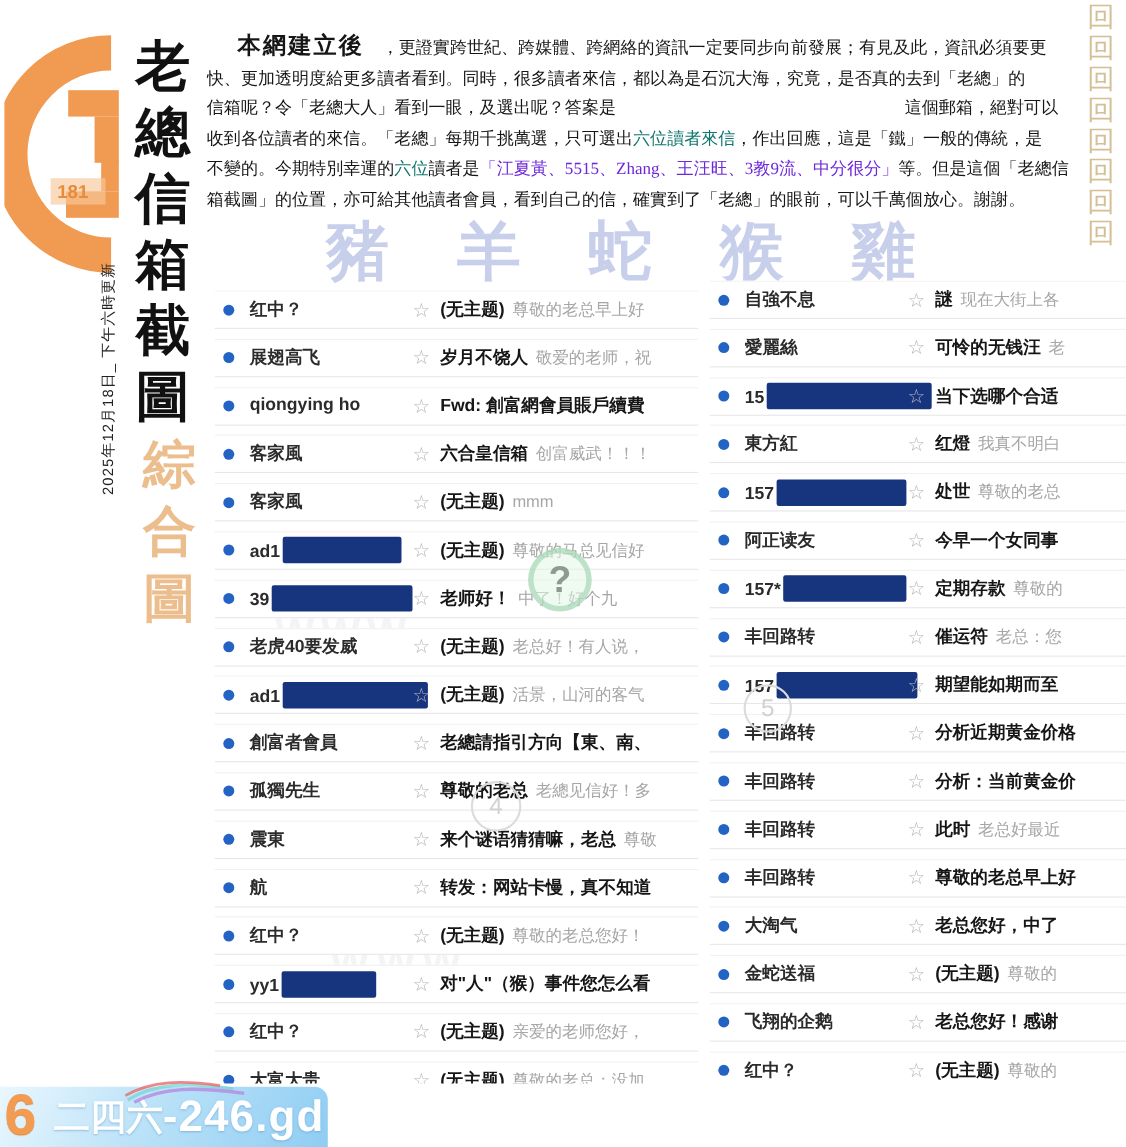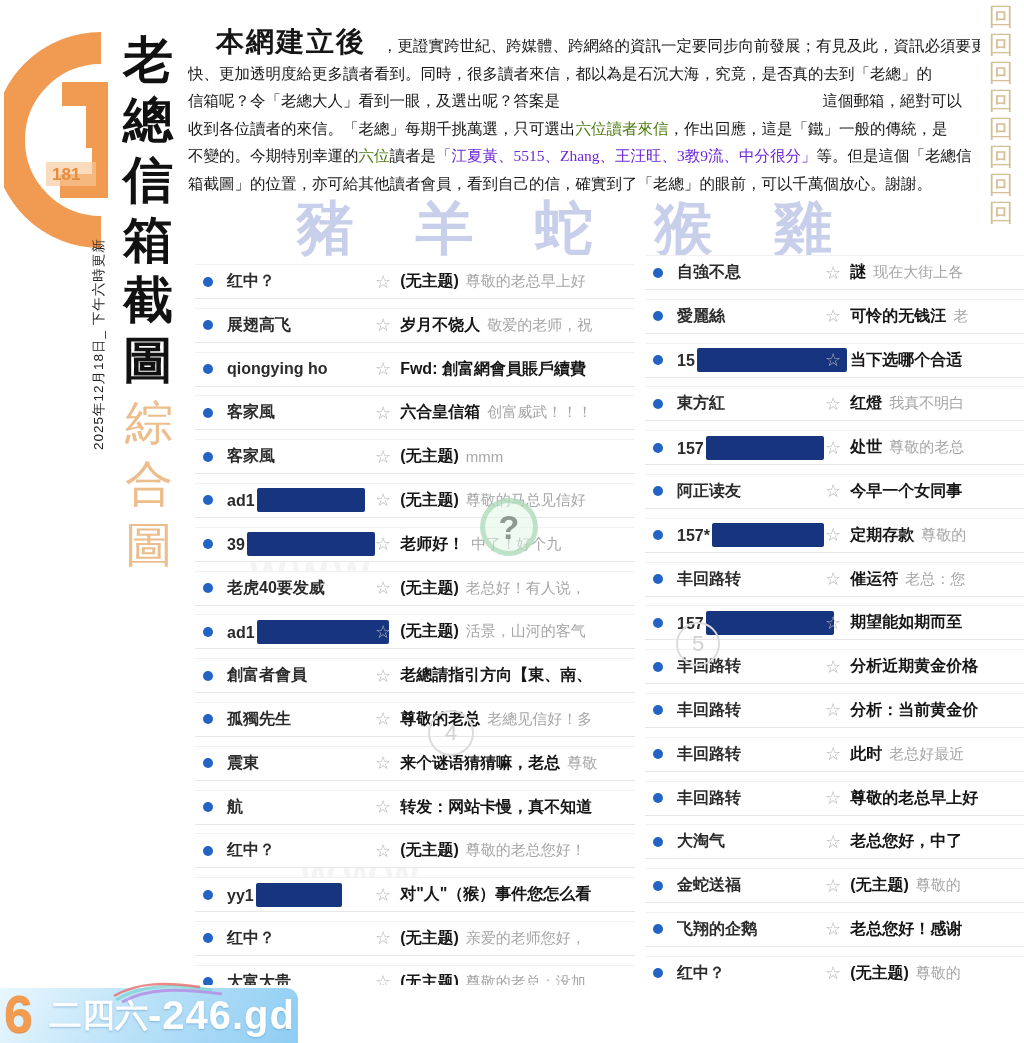--- a/index.html
+++ b/index.html
@@ -9,35 +9,35 @@
   
   #seal{position:absolute;left:4px;top:26px;width:112px;height:228px;}
 
   
   #vtitle{position:absolute;left:118px;top:30px;width:60px;
           font-family:Liberation Serif, serif;
           font-size:50px;line-height:60px;font-weight:900;color:#111;
           word-break:break-all;text-align:center;}
   #vsub{position:absolute;left:120px;top:392px;width:58px;
         font-family:"DejaVu Serif","Liberation Serif",serif;
-        font-size:48px;line-height:61px;font-weight:400;color:#ecbe8d;
-        word-break:break-all;text-align:center;}
+        font-size:48px;line-height:61px;font-weight:700;color:#ecbe8d;
+        word-break:break-all;text-align:right;}
   #vdate{position:absolute;left:0px;top:344px;width:196px;height:16px;
          transform:rotate(-90deg);transform-origin:center;
          font-size:13.5px;color:#222;letter-spacing:1px;white-space:nowrap;text-align:center;}
 
   
   #intro{position:absolute;left:188px;top:28px;width:792px;
          font-family:"Liberation Serif","DejaVu Serif",serif;
          font-size:15.5px;line-height:27.5px;color:#161616;}
   #intro .line{white-space:nowrap;overflow:hidden;}
   #intro .l1{padding-left:28px;}
-  #intro .lead{font-size:28px;font-weight:900;letter-spacing:2px;margin-right:16px;}
+  #intro .lead{font-size:21px;font-weight:900;letter-spacing:2px;margin-right:16px;}
   #intro .l3{display:flex;justify-content:space-between;padding-right:18px;gap:33px;}
-  .hl-pink{color:#4d7c0f;}
+  .hl-pink{color:#0f766e;}
   .hl-red{color:#6d28d9;}
 
   
   #meander{position:absolute;left:986px;top:2px;width:30px;
            color:#d4bf96;font-size:25px;line-height:28px;text-align:center;}
   #meander span{display:block;}
 
   
   #zodiac{position:absolute;left:296px;top:190px;width:536px;display:flex;
           justify-content:space-between;

